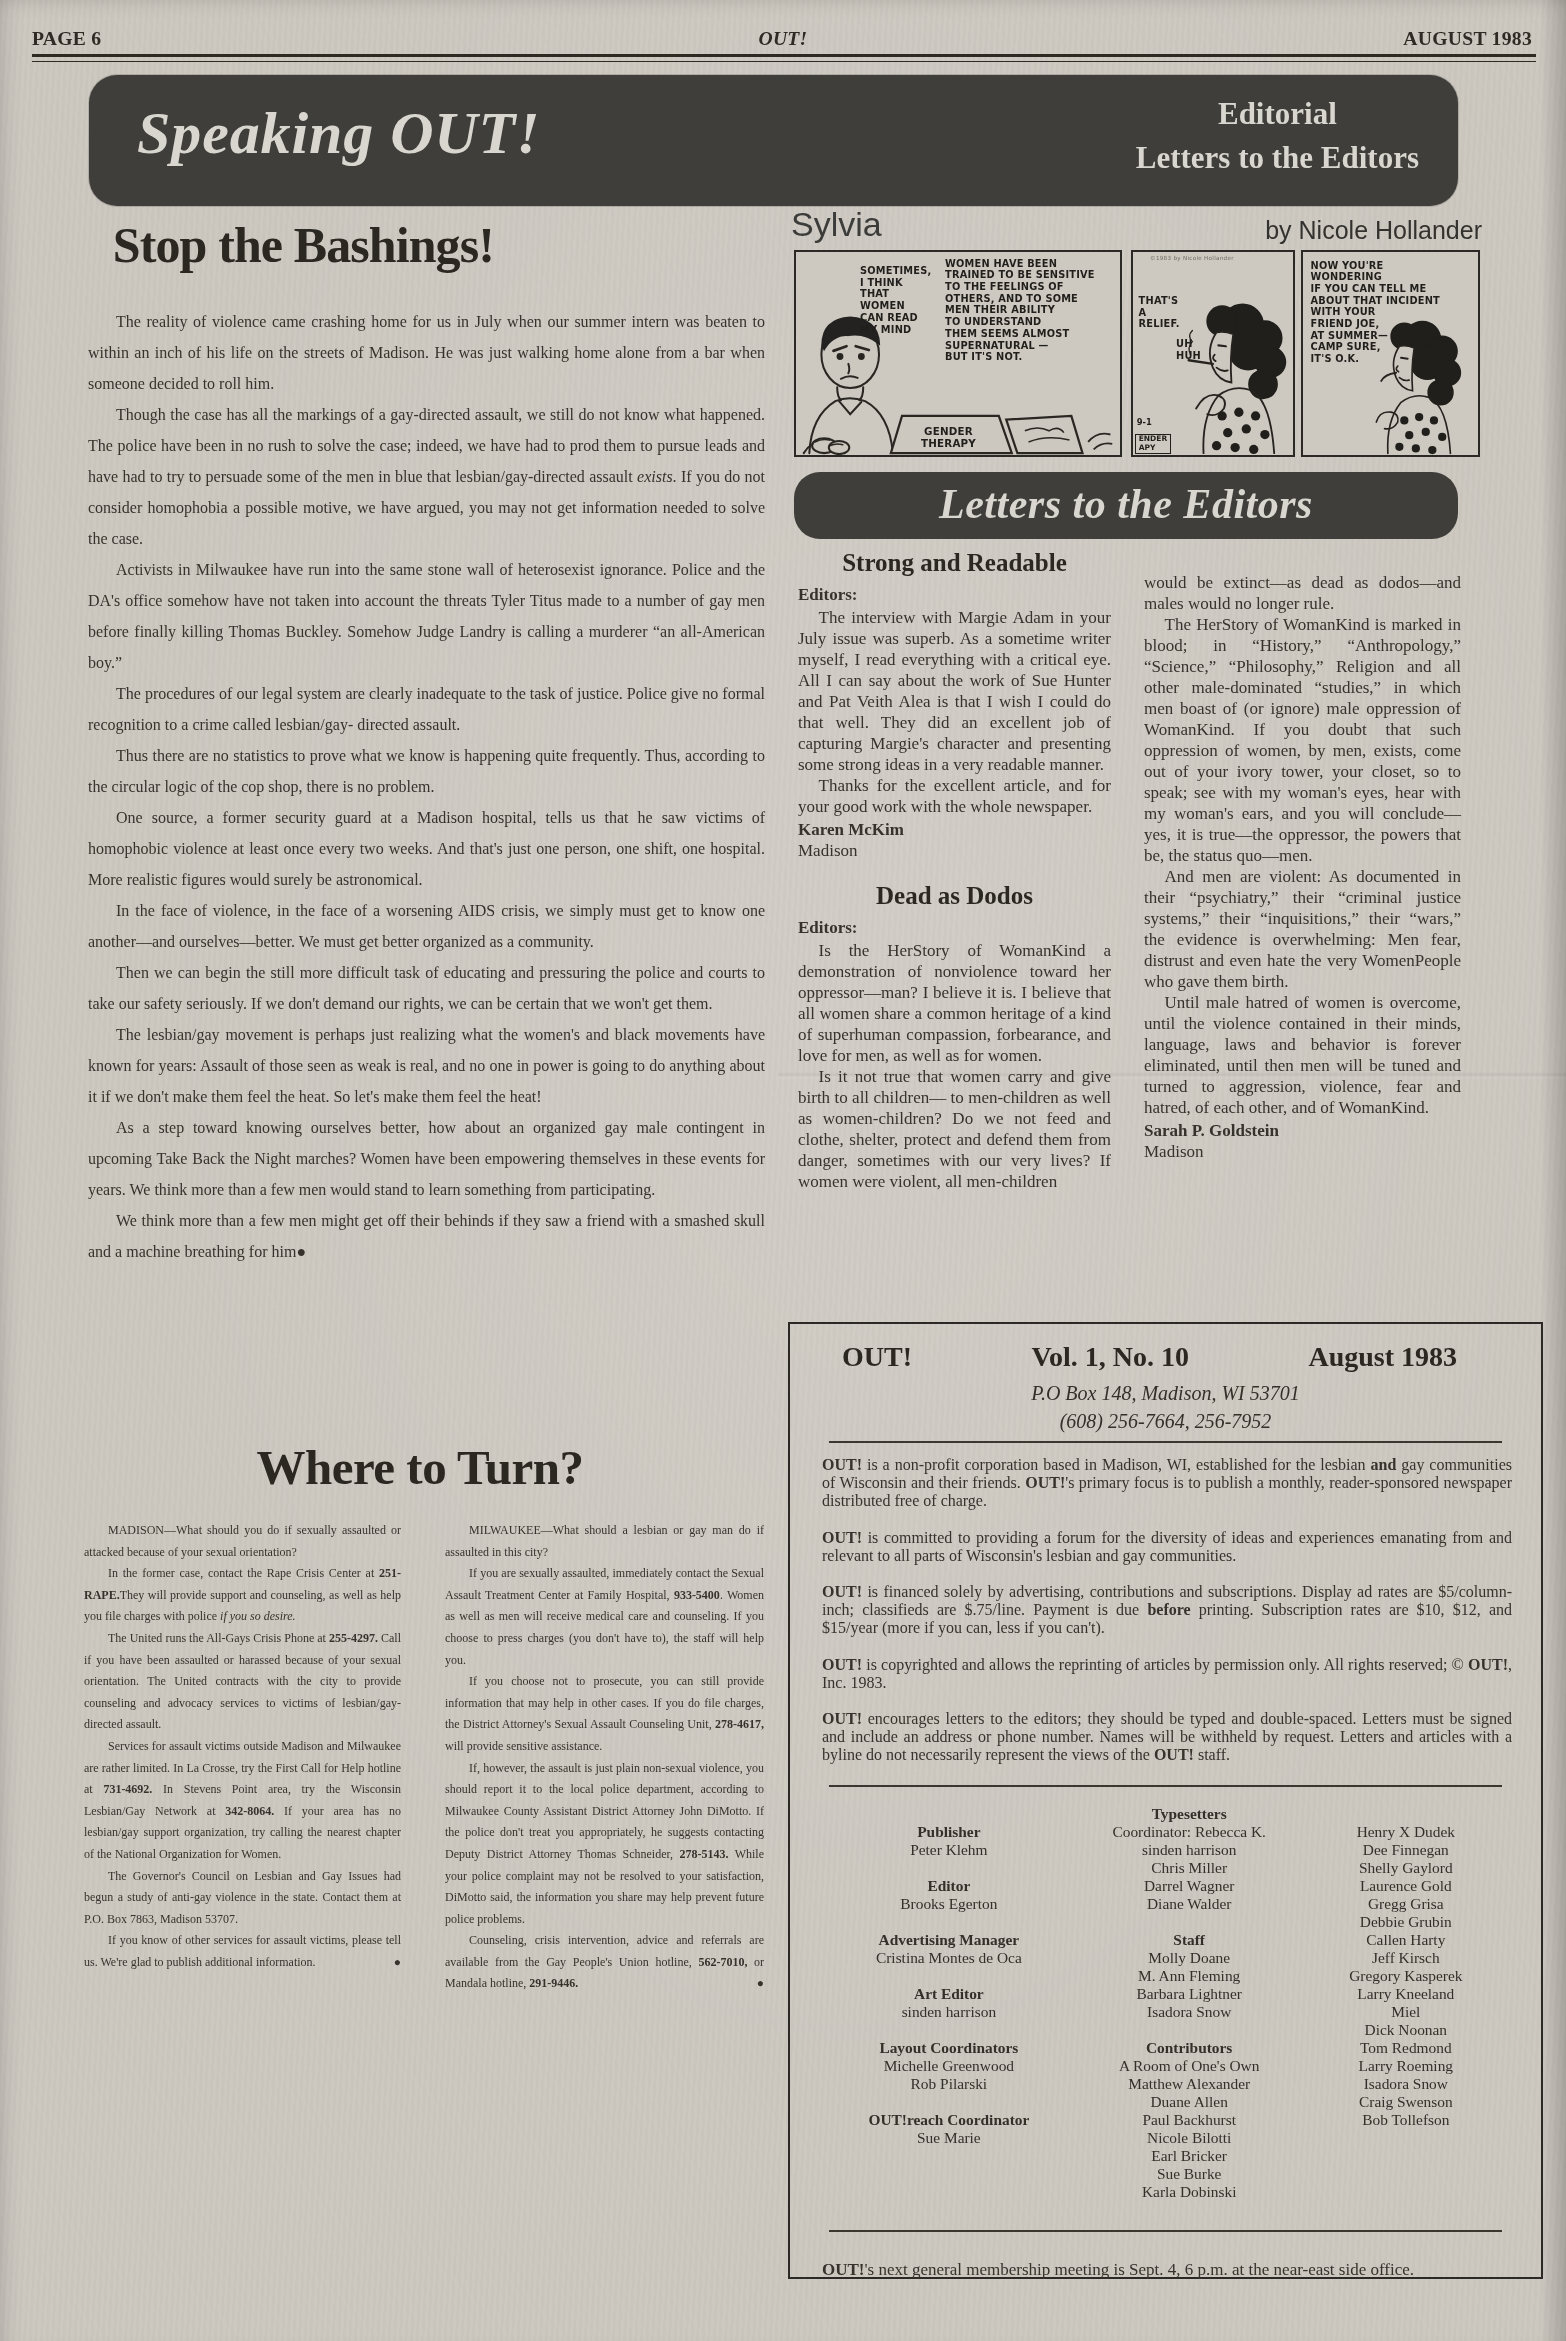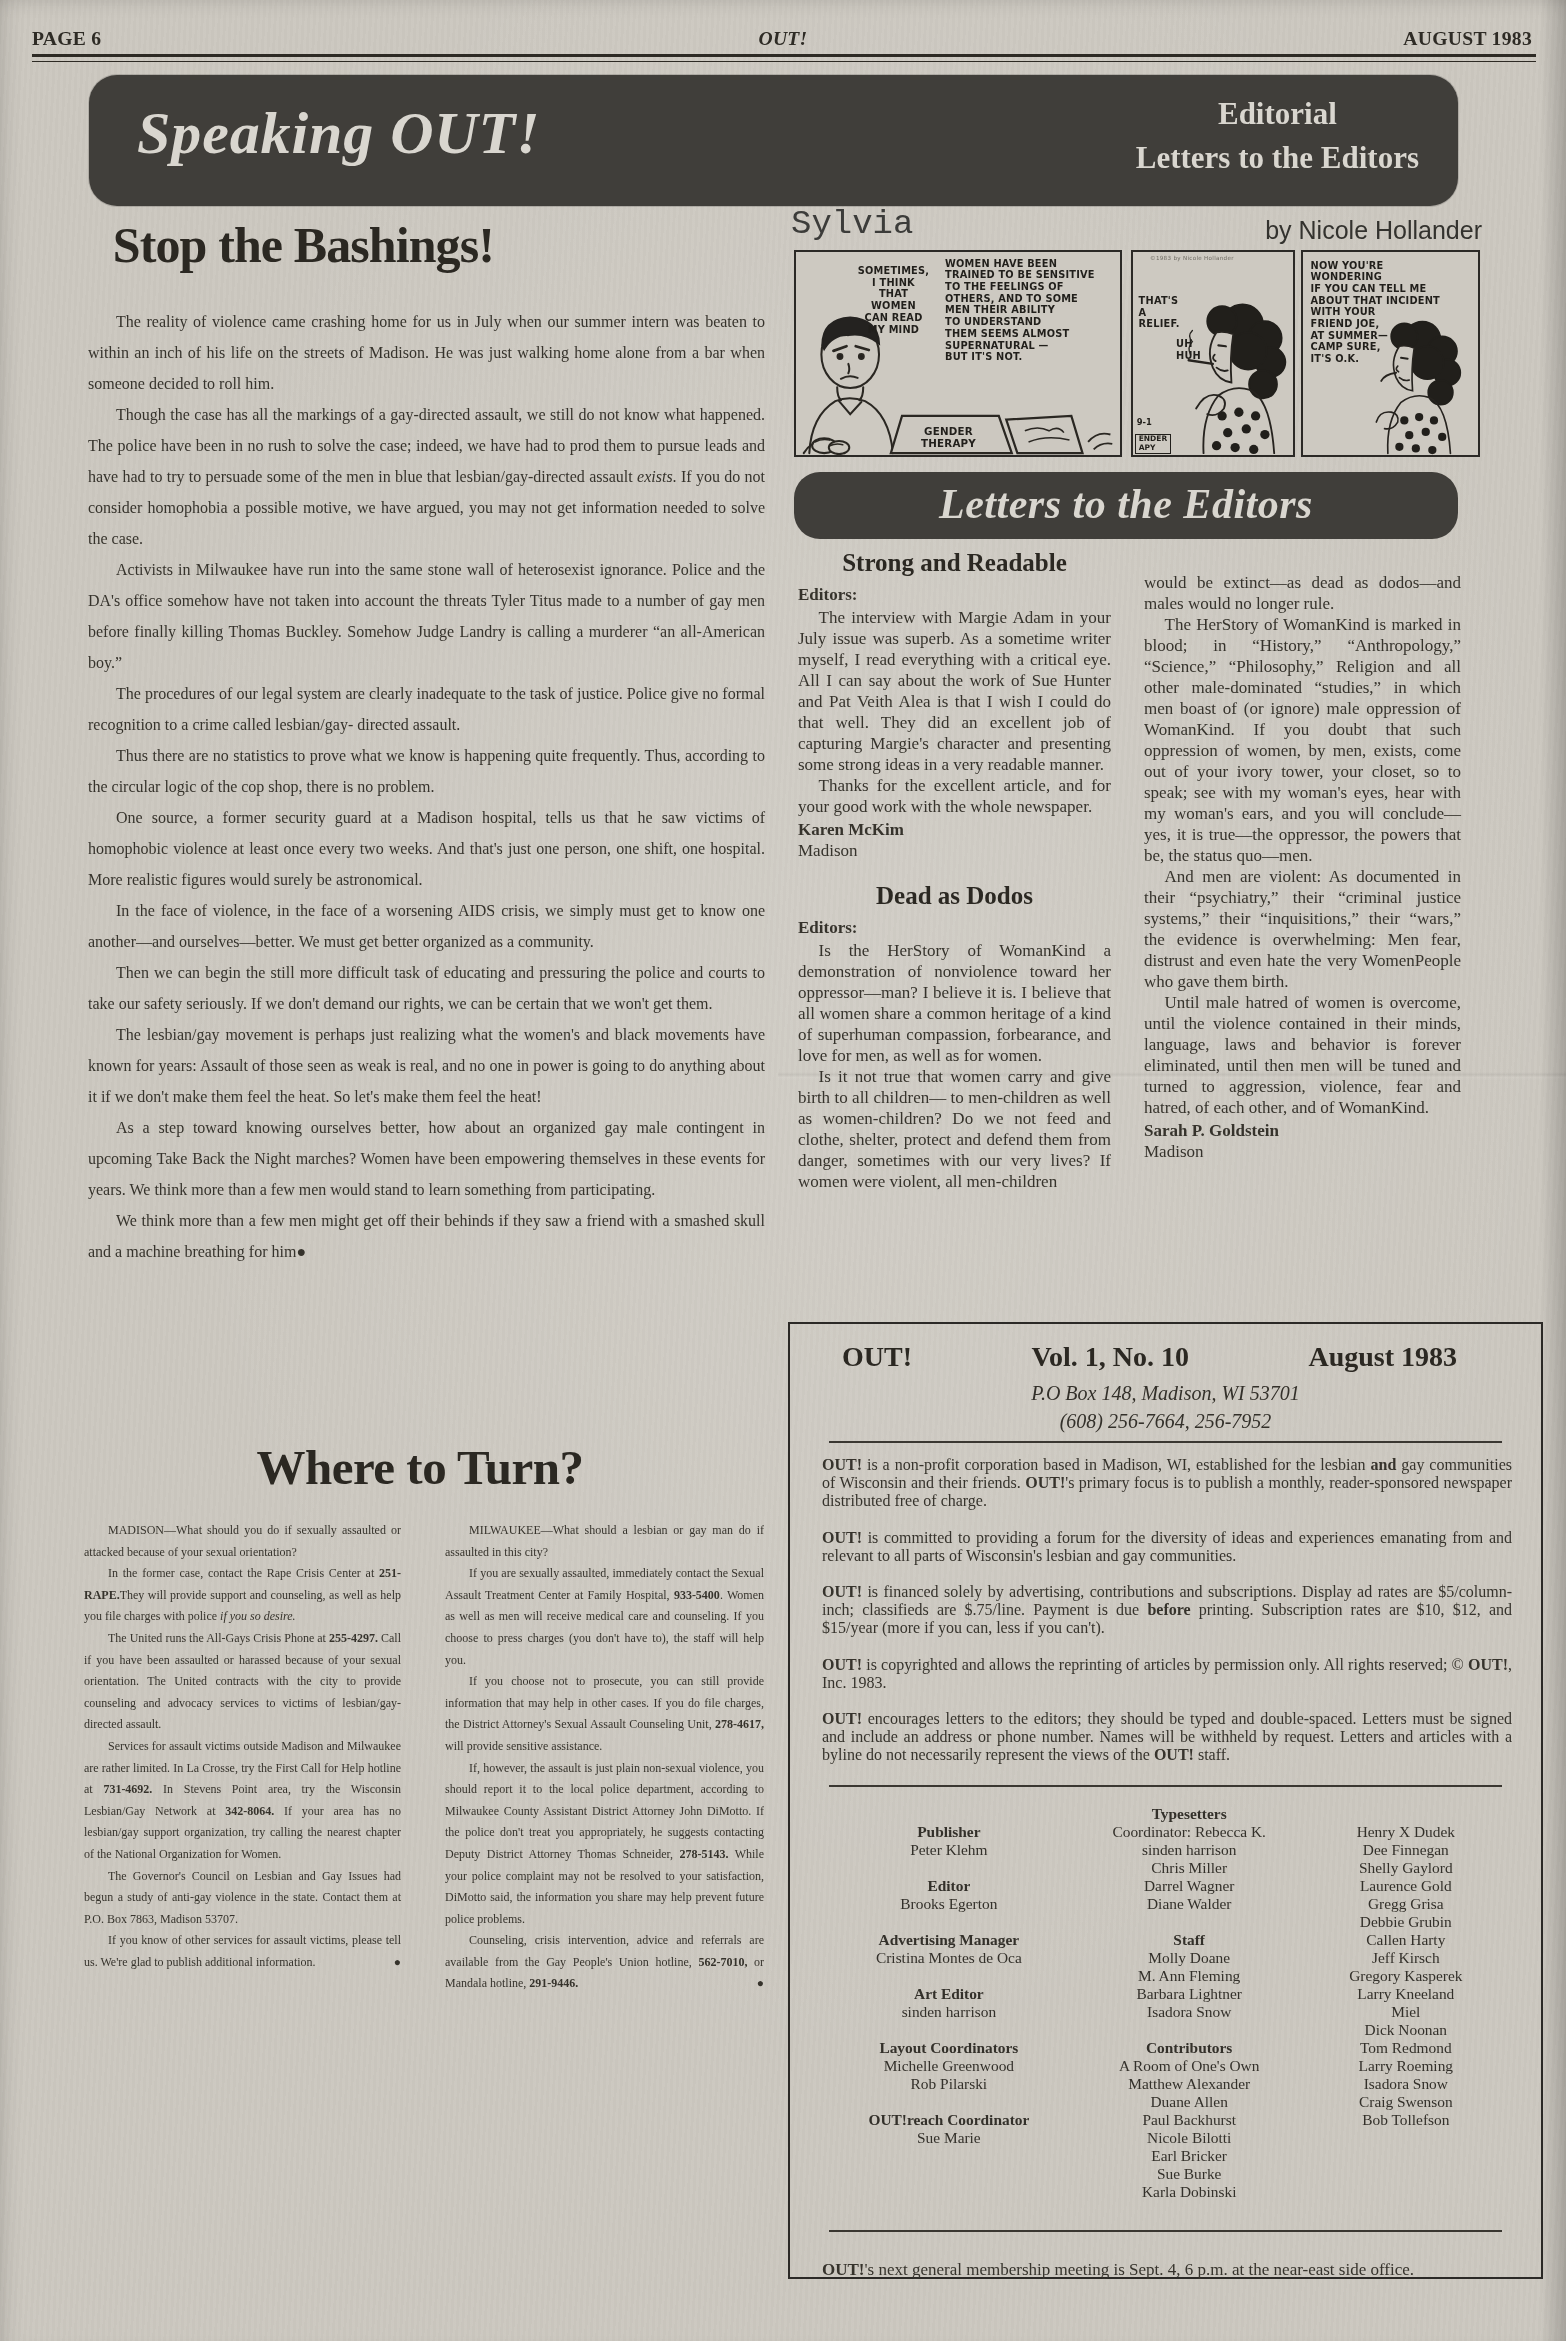--- a/index.html
+++ b/index.html
@@ -32,21 +32,21 @@
   .b1r{position:absolute;right:39px;top:17px;text-align:center;color:#d9d6cf;font-weight:bold;font-size:31px;line-height:44px;}
 
   
   .headline1{position:absolute;left:65px;top:220px;width:429px;text-align:right;
     font-size:50px;font-weight:bold;line-height:1.02;color:#2b2822;letter-spacing:-0.9px;}
   .article{position:absolute;left:88px;top:306px;width:677px;
     font-size:16px;line-height:31px;text-align:justify;}
   .article p{margin:0;text-indent:28px;}
 
   
-  .sylvia-title{position:absolute;left:791px;top:205px;font-family:Liberation Mono, monospace;
+  .sylvia-title{position:absolute;left:791px;top:205px;font-family:Liberation Sans, sans-serif;
     font-size:34px;color:#3c3c3a;}
   .sylvia-byline{position:absolute;left:1109px;top:216px;width:373px;text-align:right;
     font-family:"Liberation Sans",sans-serif;font-size:25px;color:#33322e;}
   .comic{position:absolute;left:794px;top:250px;width:690px;height:211px;}
   .cpanel{position:absolute;top:0;height:203px;border:2.8px solid #2b2926;background:#cdc9c1;}
   .cp1{left:0;width:324px;}
   .cp2{left:337px;width:160px;}
   .cp3{left:507px;width:175px;}
   .ctext{position:absolute;font-family:"DejaVu Sans",sans-serif;font-weight:bold;
     font-size:9.8px;line-height:11.7px;letter-spacing:0.2px;color:#211f1b;white-space:pre-line;}
@@ -150,21 +150,21 @@
           <path d="M48,88 q9,-5 18,-1"></path>
           <path d="M44,97 q0,10 4,14 M72,97 q0,10 -4,14"></path>
           <path d="M14,168 q2,-40 28,-56 q15,-6 32,0 q26,14 30,56"></path>
           <path d="M46,112 l12,14 l12,-13"></path>
           <path d="M8,168 q10,-16 26,-12 q16,2 18,12"></path>
           <ellipse cx="30" cy="160" rx="13" ry="8" fill="#ccc8c0"></ellipse>
           <ellipse cx="46" cy="162" rx="11" ry="7" fill="#ccc8c0"></ellipse>
           <path d="M20,156 q8,-4 16,-2 M36,160 q7,-3 14,-1" stroke-width="1.6"></path>
         </g>
       </svg>
-      <div class="ctext" style="left:48px;top:13px;width:99px;text-align:center;">SOMETIMES,
+      <div class="ctext" style="left:64px;top:13px;width:99px;">SOMETIMES,
 I THINK
 THAT
 WOMEN
 CAN READ
 MY MIND</div>
       <div class="ctext" style="left:149px;top:5.6px;width:172px;">WOMEN HAVE BEEN
 TRAINED TO BE SENSITIVE
 TO THE FEELINGS OF
 OTHERS, AND TO SOME
 MEN THEIR ABILITY

